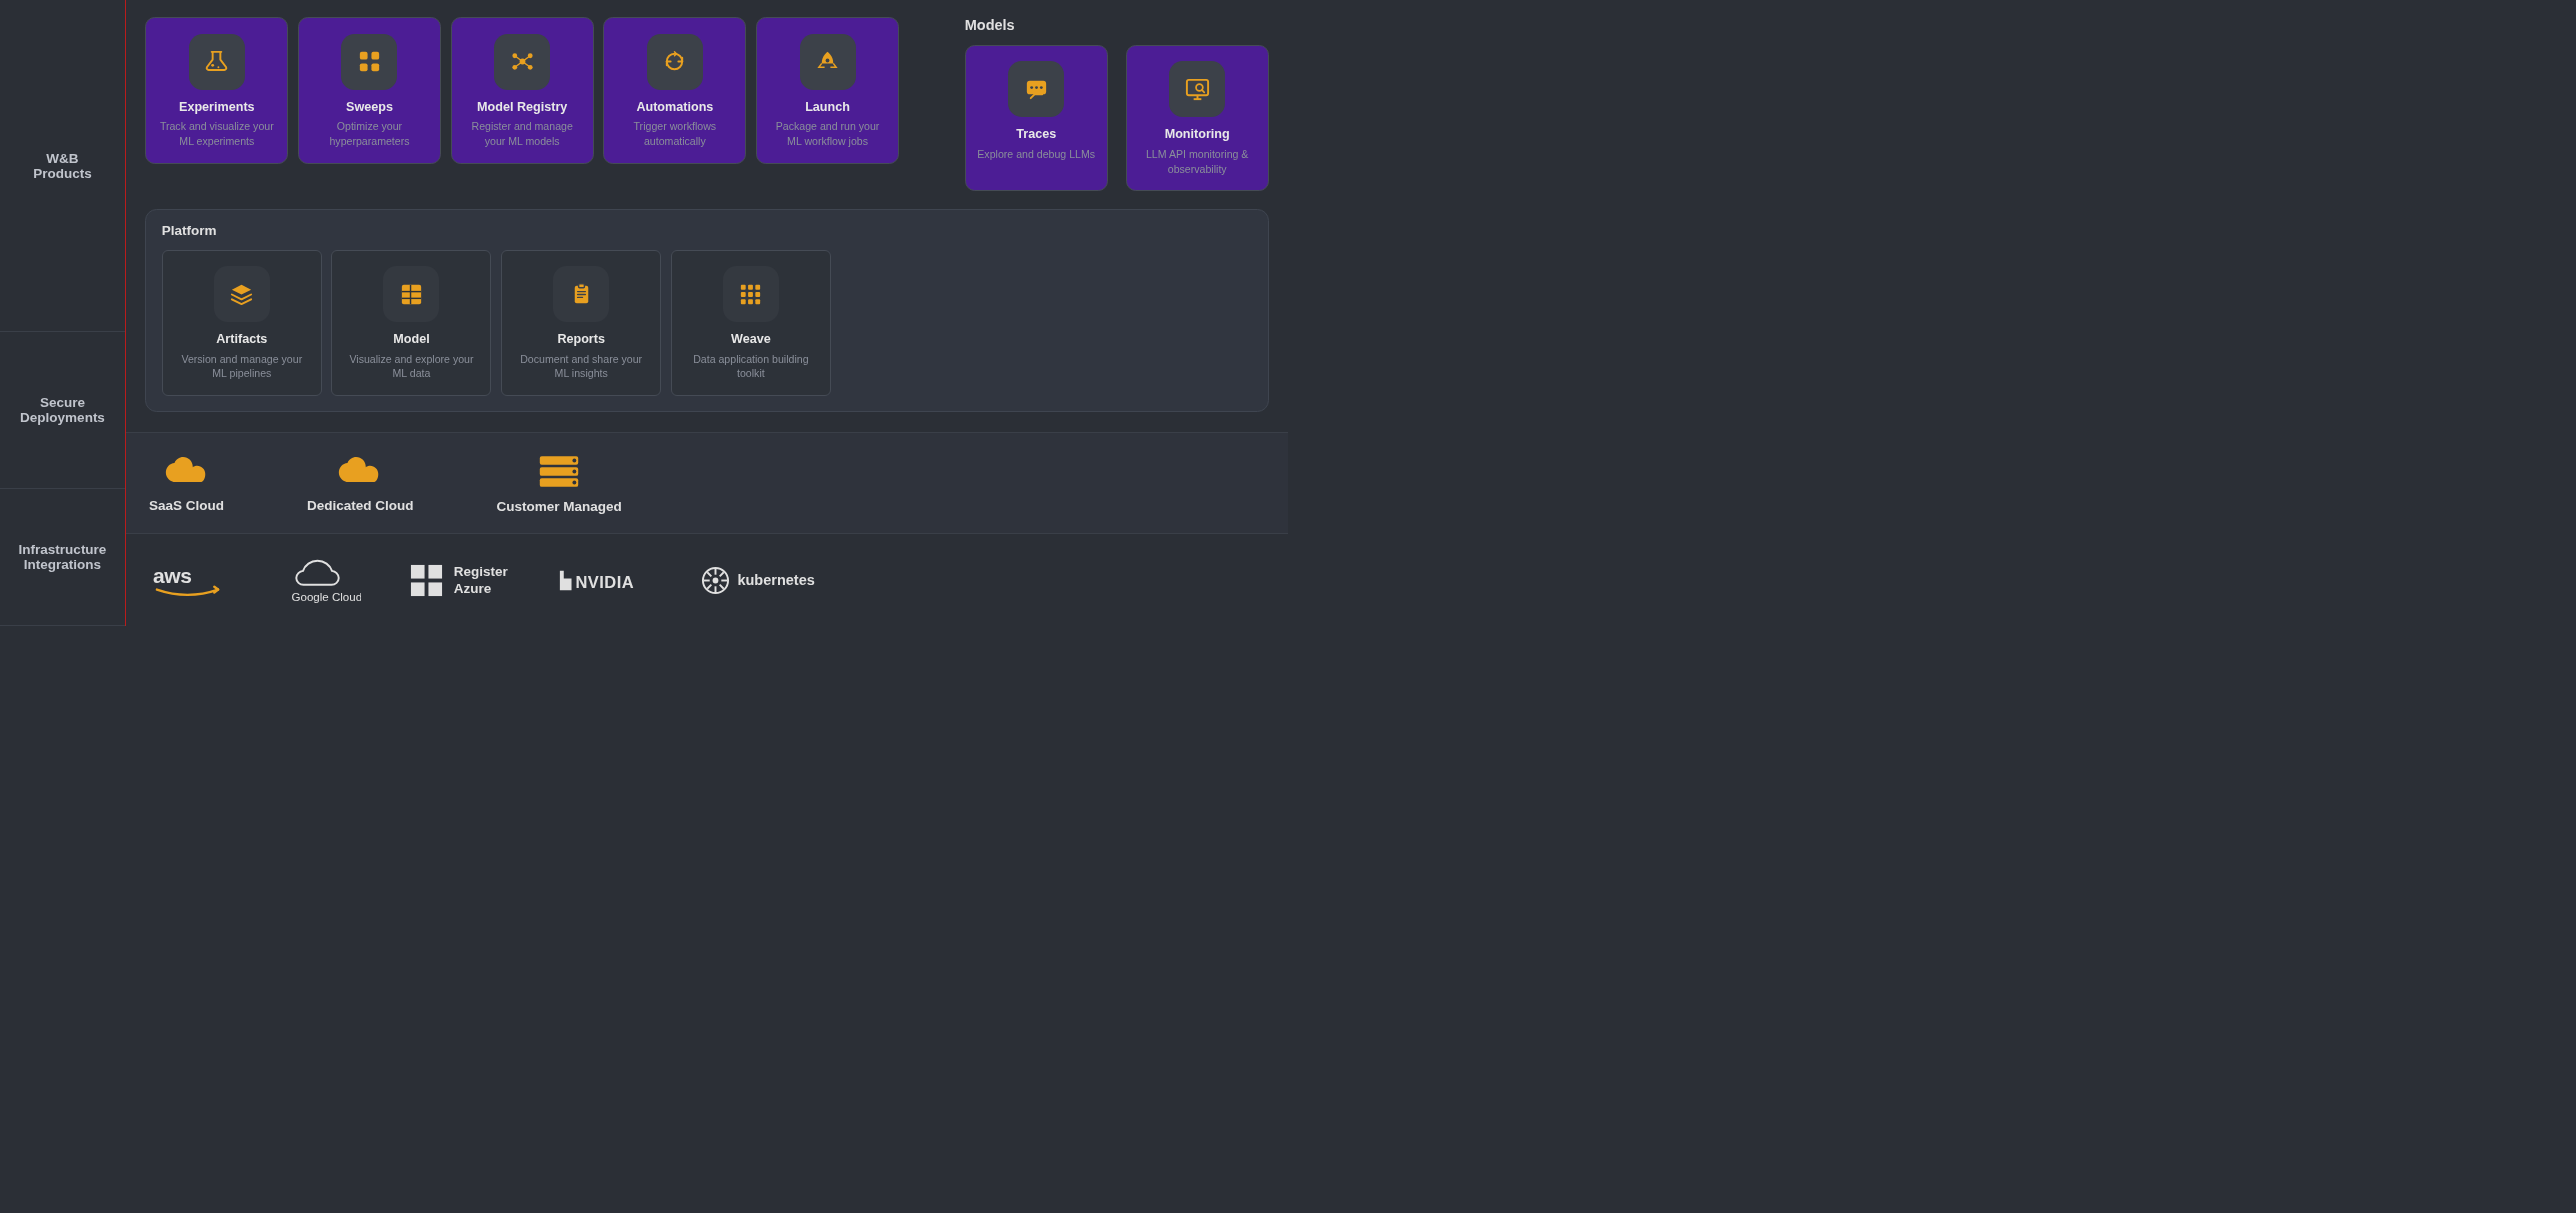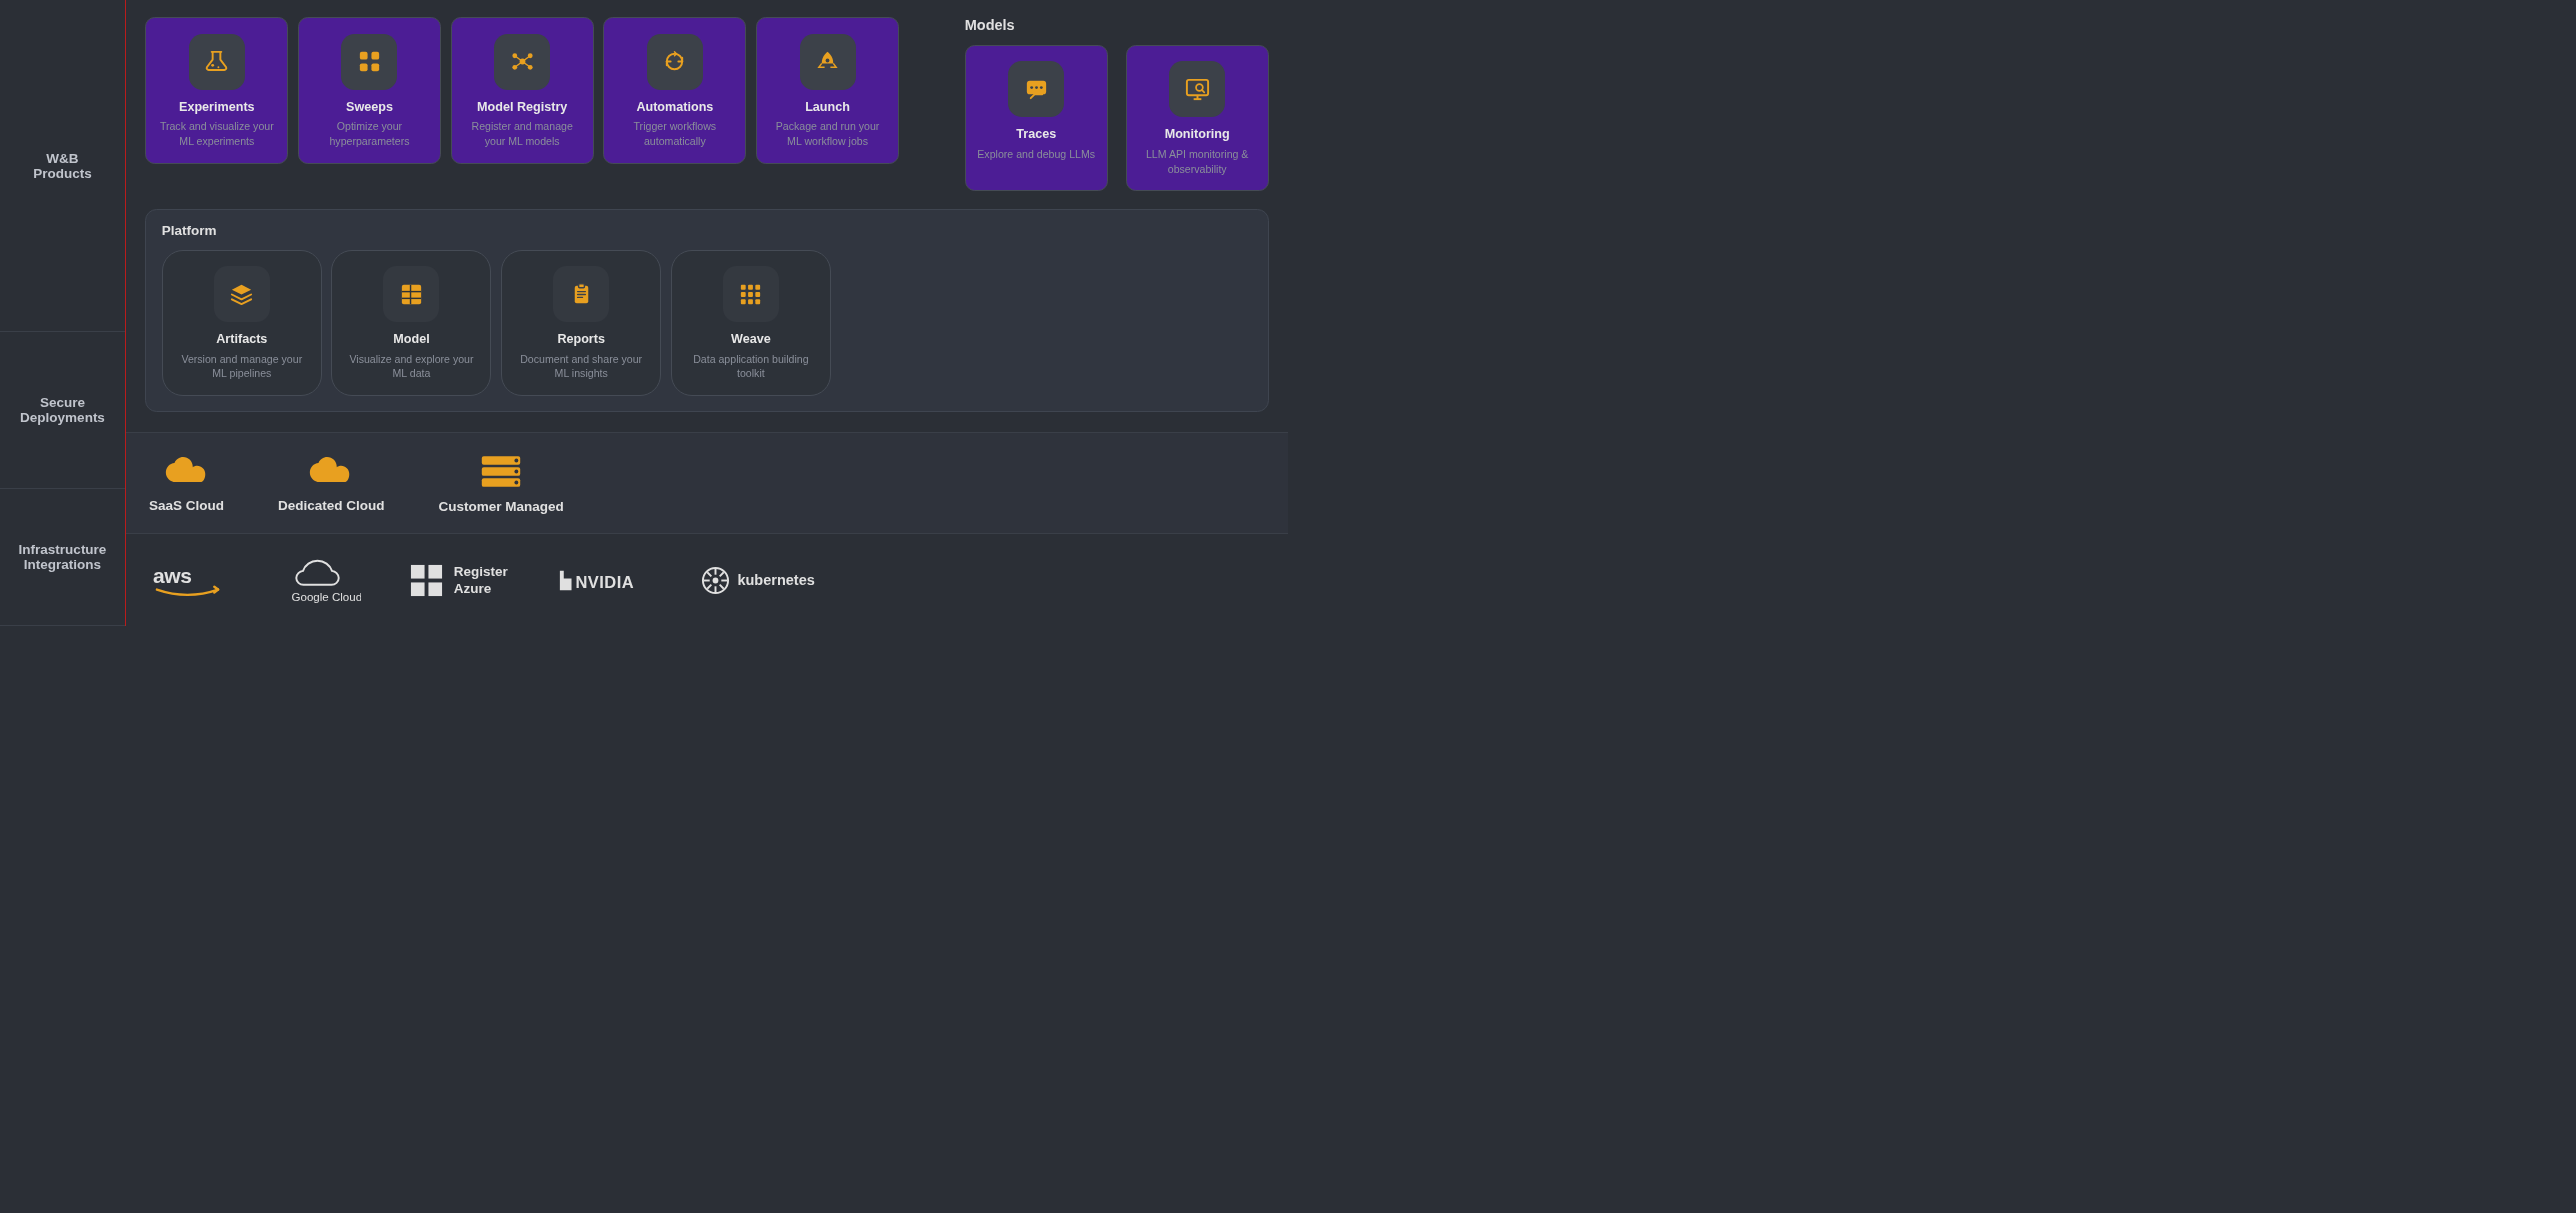--- a/index.html
+++ b/index.html
@@ -123,41 +123,41 @@
     
     svg { display: block; }
 
     .platform-cards {
       display: flex;
       gap: 9.7px;
     }
 
     .platform-card {
       background: #2d3239;
-      border-radius: 21px;
+      border-radius: 6px;
       border: 1px solid #454b55;
       padding: 15.5px 11.6px 13.5px 11.6px;
       display: flex;
       flex-direction: column;
       align-items: center;
       text-align: center;
       width: 160px;
       min-width: 150px;
     }
 
     .section-header {
       font-size: 14.5px;
       font-weight: 700;
       color: #e0e0e0;
       margin-bottom: 11.6px;
     }
 
     .deploy-items-row {
       display: flex;
-      gap: 54px;
+      gap: 83px;
       align-items: center;
     }
 
     .infra-items-row {
       display: flex;
       gap: 48px;
       align-items: center;
     }
 
     .section-body {

